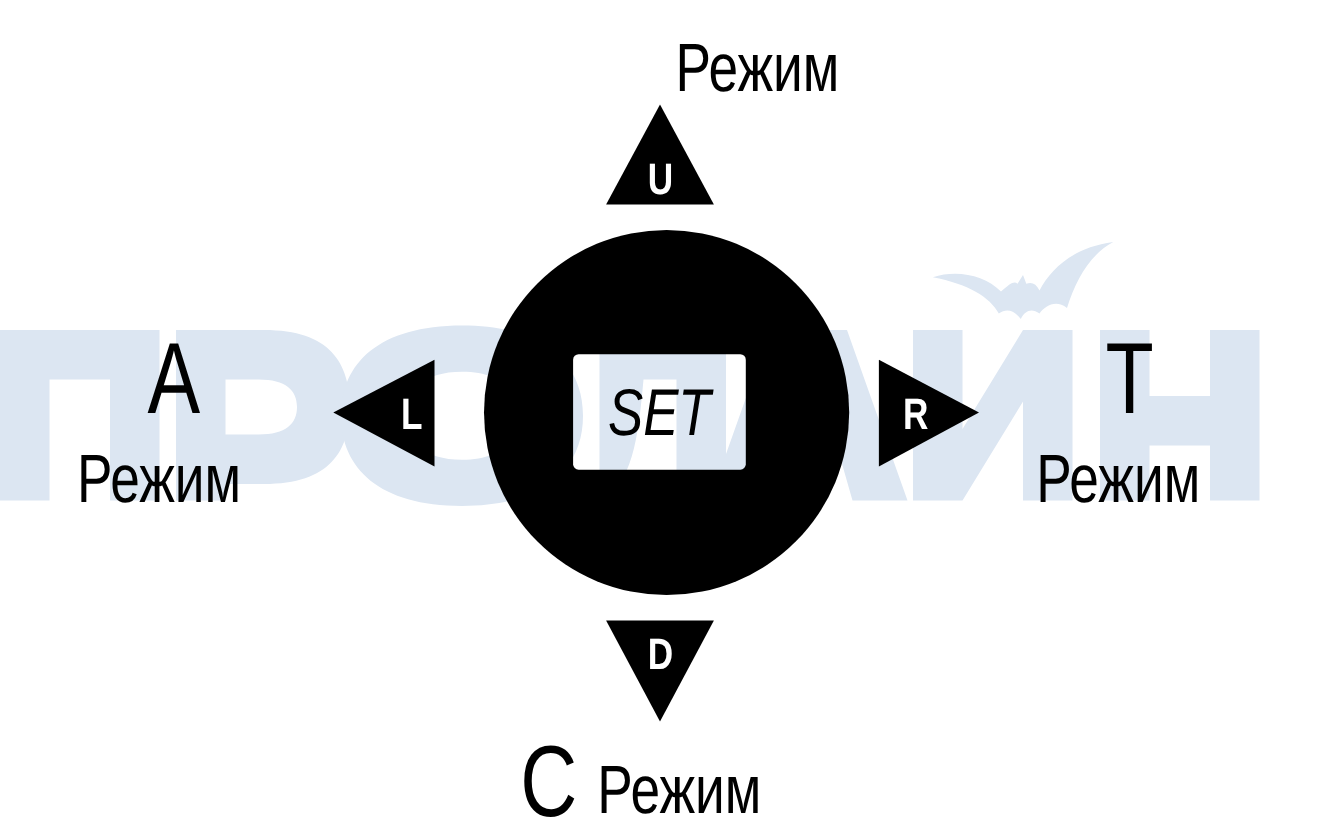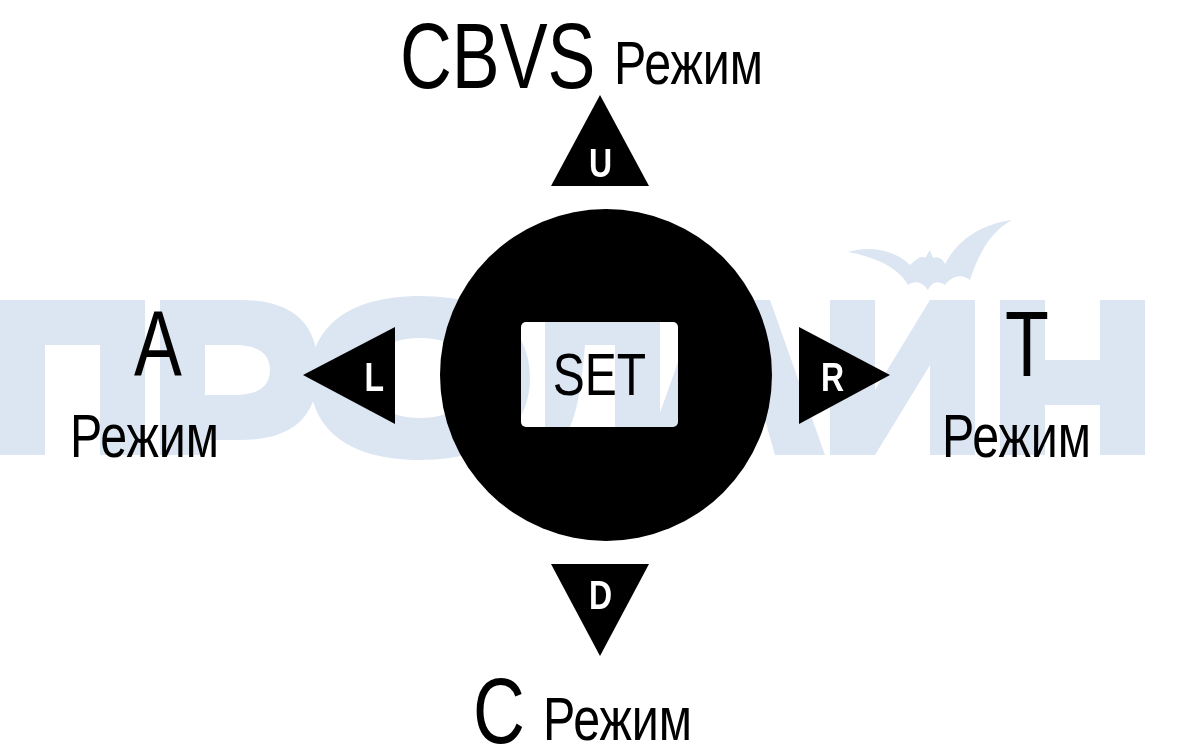--- a/index.html
+++ b/index.html
@@ -45,20 +45,21 @@
       background: #ffffff;
       border-radius: 5px;
     }
     .set-label {
       position: absolute;
       left: 521px; top: 322px;
       width: 157px; height: 105px;
       display: flex; align-items: center; justify-content: center;
       font-size: 60px;
       color: #000;
+      font-style: italic;
     }
     .set-label span {
       display: inline-block;
       transform: scaleX(0.8);
     }
     .arrow-letter {
       position: absolute;
       color: #ffffff;
       font-size: 40px;
       line-height: 1;
@@ -116,23 +117,20 @@
   <div class="arrow-letter" style="left:586px; top:575px;">
     <span>D</span>
   </div>
   <div class="arrow-letter" style="left:362px; top:357px;">
     <span>L</span>
   </div>
   <div class="arrow-letter" style="left:818px; top:357px;">
     <span>R</span>
   </div>
 
-  <div class="label big" style="left:400px; top:10px;">
-    <span class="cond">CBVS</span>
-  </div>
   <div class="label med" style="left:614px; top:32px;">
     <span class="cond">Режим</span>
   </div>
 
   <div class="label big" style="left:134px; top:298px;">
     <span class="cond">A</span>
   </div>
   <div class="label med" style="left:70px; top:405px;">
     <span class="cond">Режим</span>
   </div>

